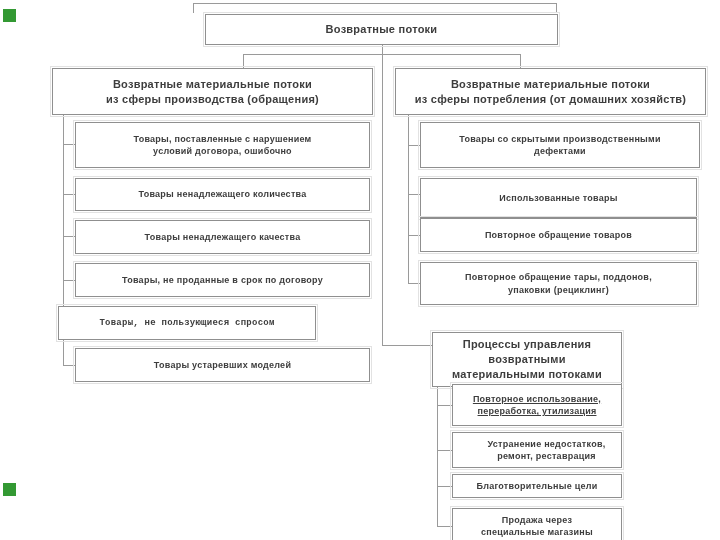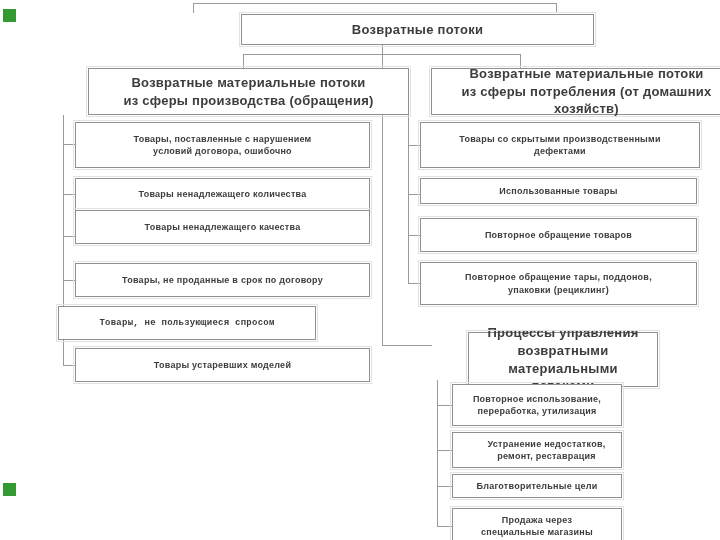--- a/index.html
+++ b/index.html
@@ -23,43 +23,43 @@
     justify-content: center;
     text-align: center;
     white-space: pre-line;
     font-size: 9px;
     font-weight: 700;
     letter-spacing: 0.25px;
     line-height: 1.35;
     box-sizing: border-box;
     padding: 2px 6px;
   }
-  .hdr { font-size: 13px; margin-left: 36px; }
+  .hdr { font-size: 11px; }
   .ln { position: absolute; background: #9a9a9a; }
   .sq { position: absolute; width: 13px; height: 13px; background: #339933; }
 
   
   .n-root { left: 205px; top: 14px;  width: 353px; height: 31px; }
   .n-lh   { left: 52px;  top: 68px;  width: 321px; height: 47px; }
   .n-rh   { left: 395px; top: 68px;  width: 311px; height: 47px; }
 
   .n-l1 { left: 75px; top: 122px; width: 295px; height: 46px; }
   .n-l2 { left: 75px; top: 178px; width: 295px; height: 33px; }
-  .n-l3 { left: 75px; top: 210px; width: 295px; height: 34px; text-align: center; }
+  .n-l3 { left: 75px; top: 220px; width: 295px; height: 34px; text-align: center; }
   .n-l4 { left: 75px; top: 263px; width: 295px; height: 34px; }
   .n-l5 { left: 58px; top: 306px; width: 258px; height: 34px; font-family: Liberation Mono, monospace; }
   .n-l6 { left: 75px; top: 348px; width: 295px; height: 34px; }
 
   .n-r1 { left: 420px; top: 122px; width: 280px; height: 46px; }
-  .n-r2 { left: 420px; top: 178px; width: 277px; height: 26px; }
+  .n-r2 { left: 420px; top: 178px; width: 277px; height: 40px; }
   .n-r3 { left: 420px; top: 218px; width: 277px; height: 34px; }
   .n-r4 { left: 420px; top: 262px; width: 277px; height: 43px; }
 
   .n-p  { left: 432px; top: 332px; width: 190px; height: 55px; }
-  .n-p1 { left: 452px; top: 384px; width: 170px; height: 42px; }
+  .n-p1 { left: 452px; top: 384px; width: 170px; height: 42px; text-decoration: underline; }
   .n-p2 { left: 452px; top: 432px; width: 170px; height: 36px; padding-left: 25px; }
   .n-p3 { left: 452px; top: 474px; width: 170px; height: 24px; }
   .n-p4 { left: 452px; top: 508px; width: 170px; height: 36px; }
 
   .sq-top    { left: 3px; top: 9px; }
   .sq-bottom { left: 3px; top: 483px; }
 </style>
 </head>
 <body>
 

